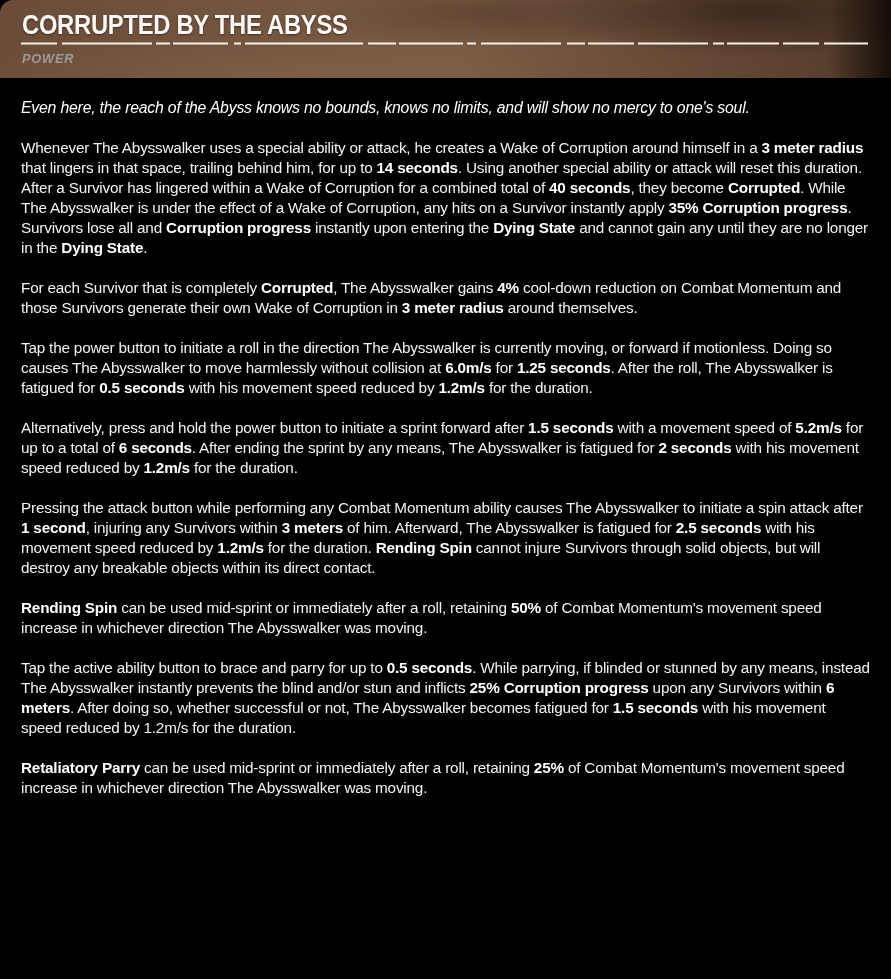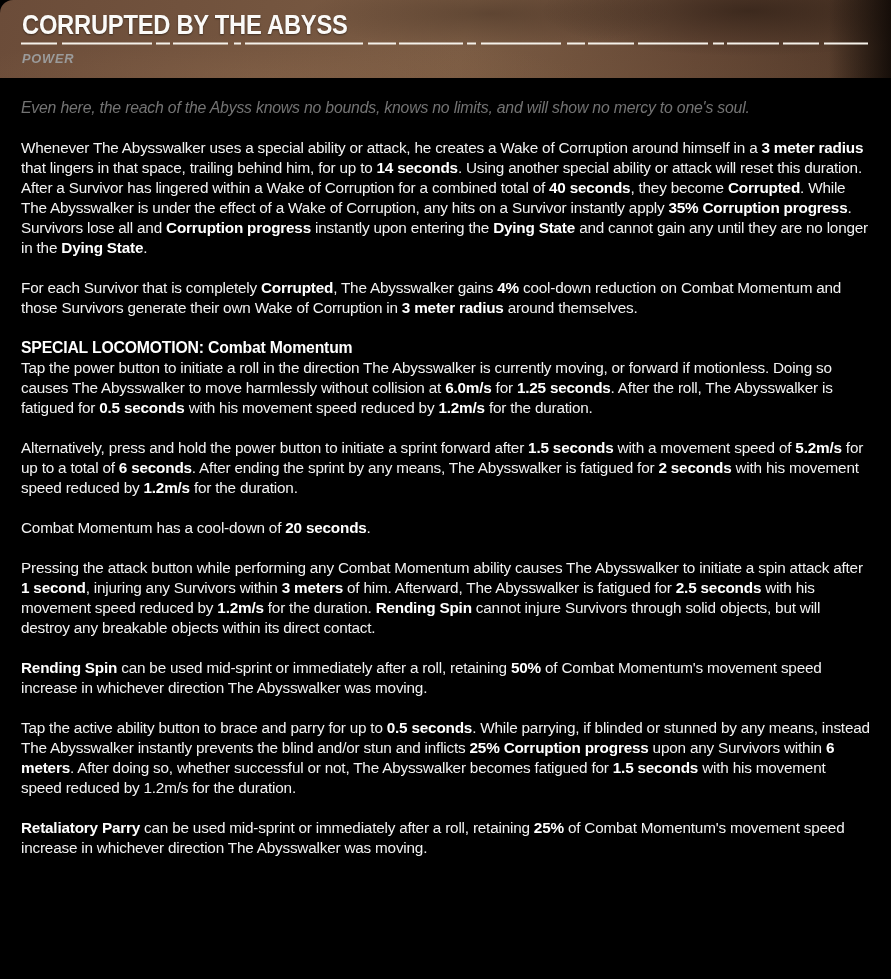--- a/index.html
+++ b/index.html
@@ -62,21 +62,21 @@
   }
 
   
   .content {
     position: absolute;
     top: 78px; left: 0; right: 0; bottom: 0;
     background: #000;
     padding: 20px 21px 0 21px;
   }
   .flavor {
-    color: #737373;
+    color: #ffffff;
     font-style: italic;
     font-size: 15.8px;
     line-height: 20px;
     letter-spacing: -0.2px;
     margin-bottom: 20px;
   }
   .blocks p {
     color: #f2f2f2;
     font-size: 15.3px;
     line-height: 20px;
@@ -104,22 +104,20 @@
     <line x1="0" y1="1.5" x2="847" y2="1.5" stroke="#f5f1ea" stroke-width="2.2" stroke-dasharray="36 5 90 4 14 3 55 6 7 4 118 5 28 3 64 4 9 5 80 6 18 3 46 4 70 5 11 3 52 4"></line>
   </svg>
   <div class="header-subtitle">POWER</div>
 </div>
 
 <div class="content">
   <p class="flavor">Even here, the reach of the Abyss knows no bounds, knows no limits, and will show no mercy to one's soul.</p>
   <div class="blocks">
       <p class=""><span>Whenever The Abysswalker uses a special ability or attack, he creates a </span><span class="i">Wake of Corruption</span><span> around himself in a </span><span class="b">3 meter radius</span><span> that lingers in that space, trailing behind him, for up to </span><span class="b">14 seconds</span><span>. Using another special ability or attack will reset this duration. After a Survivor has lingered within a Wake of Corruption for a combined total of </span><span class="b">40 seconds</span><span>, they become </span><span class="b">Corrupted</span><span>. While The Abysswalker is under the effect of a Wake of Corruption, any hits on a Survivor instantly apply </span><span class="b">35% Corruption progress</span><span>. Survivors lose all and </span><span class="b">Corruption progress</span><span> instantly upon entering the </span><span class="b">Dying State</span><span> and cannot gain any until they are no longer in the </span><span class="b">Dying State</span><span>.</span></p>
       <p class=""><span>For each Survivor that is completely </span><span class="b">Corrupted</span><span>, The Abysswalker gains </span><span class="b">4%</span><span> </span><span class="i">cool-down reduction</span><span> on </span><span class="i">Combat Momentum</span><span> and those Survivors generate their own Wake of Corruption in </span><span class="b">3 meter radius</span><span> around themselves.</span></p>
-      <p class="heading"><span class="b">SPECIAL LOCOMOTION: Combat Momentum</span></p>
       <p class=""><span>Tap the </span><span class="i">power button</span><span> to initiate a roll in the direction The Abysswalker is currently moving, or forward if motionless. Doing so causes The Abysswalker to move harmlessly without collision at </span><span class="b">6.0m/s</span><span> for </span><span class="b">1.25 seconds</span><span>. After the roll, The Abysswalker is fatigued for </span><span class="b">0.5 seconds</span><span> with his movement speed reduced by </span><span class="b">1.2m/s</span><span> for the duration.</span></p>
       <p class=""><span>Alternatively, press and hold the </span><span class="i">power button</span><span> to initiate a sprint forward after </span><span class="b">1.5 seconds</span><span> with a movement speed of </span><span class="b">5.2m/s</span><span> for up to a total of </span><span class="b">6 seconds</span><span>. After ending the sprint by any means, The Abysswalker is fatigued for </span><span class="b">2 seconds</span><span> with his movement speed reduced by </span><span class="b">1.2m/s</span><span> for the duration.</span></p>
-      <p class=""><span class="i">Combat Momentum</span><span> has a </span><span class="i">cool-down</span><span> of </span><span class="b">20 seconds</span><span>.</span></p>
       <p class=""><span>Pressing the </span><span class="i">attack button</span><span> while performing any </span><span class="i">Combat Momentum</span><span> ability causes The Abysswalker to initiate a spin attack after </span><span class="b">1 second</span><span>, injuring any Survivors within </span><span class="b">3 meters</span><span> of him. Afterward, The Abysswalker is fatigued for </span><span class="b">2.5 seconds</span><span> with his movement speed reduced by </span><span class="b">1.2m/s</span><span> for the duration. </span><span class="b">Rending Spin</span><span> cannot injure Survivors through solid objects, but will destroy any breakable objects within its direct contact.</span></p>
       <p class=""><span class="b">Rending Spin</span><span> can be used mid-sprint or immediately after a roll, retaining </span><span class="b">50%</span><span> of </span><span class="i">Combat Momentum's</span><span> movement speed increase in whichever direction The Abysswalker was moving.</span></p>
       <p class=""><span>Tap the </span><span class="i">active ability button</span><span> to brace and parry for up to </span><span class="b">0.5 seconds</span><span>. While parrying, if blinded or stunned by any means, instead The Abysswalker instantly prevents the blind and/or stun and inflicts </span><span class="b">25% Corruption progress</span><span> upon any Survivors within </span><span class="b">6 meters</span><span>. After doing so, whether successful or not, The Abysswalker becomes fatigued for </span><span class="b">1.5 seconds</span><span> with his movement speed reduced by 1.2m/s for the duration.</span></p>
       <p class=""><span class="b">Retaliatory Parry</span><span> can be used mid-sprint or immediately after a roll, retaining </span><span class="b">25%</span><span> of </span><span class="i">Combat Momentum's</span><span> movement speed increase in whichever direction The Abysswalker was moving.</span></p>
     </div>
 </div>
 
 </body></html>

